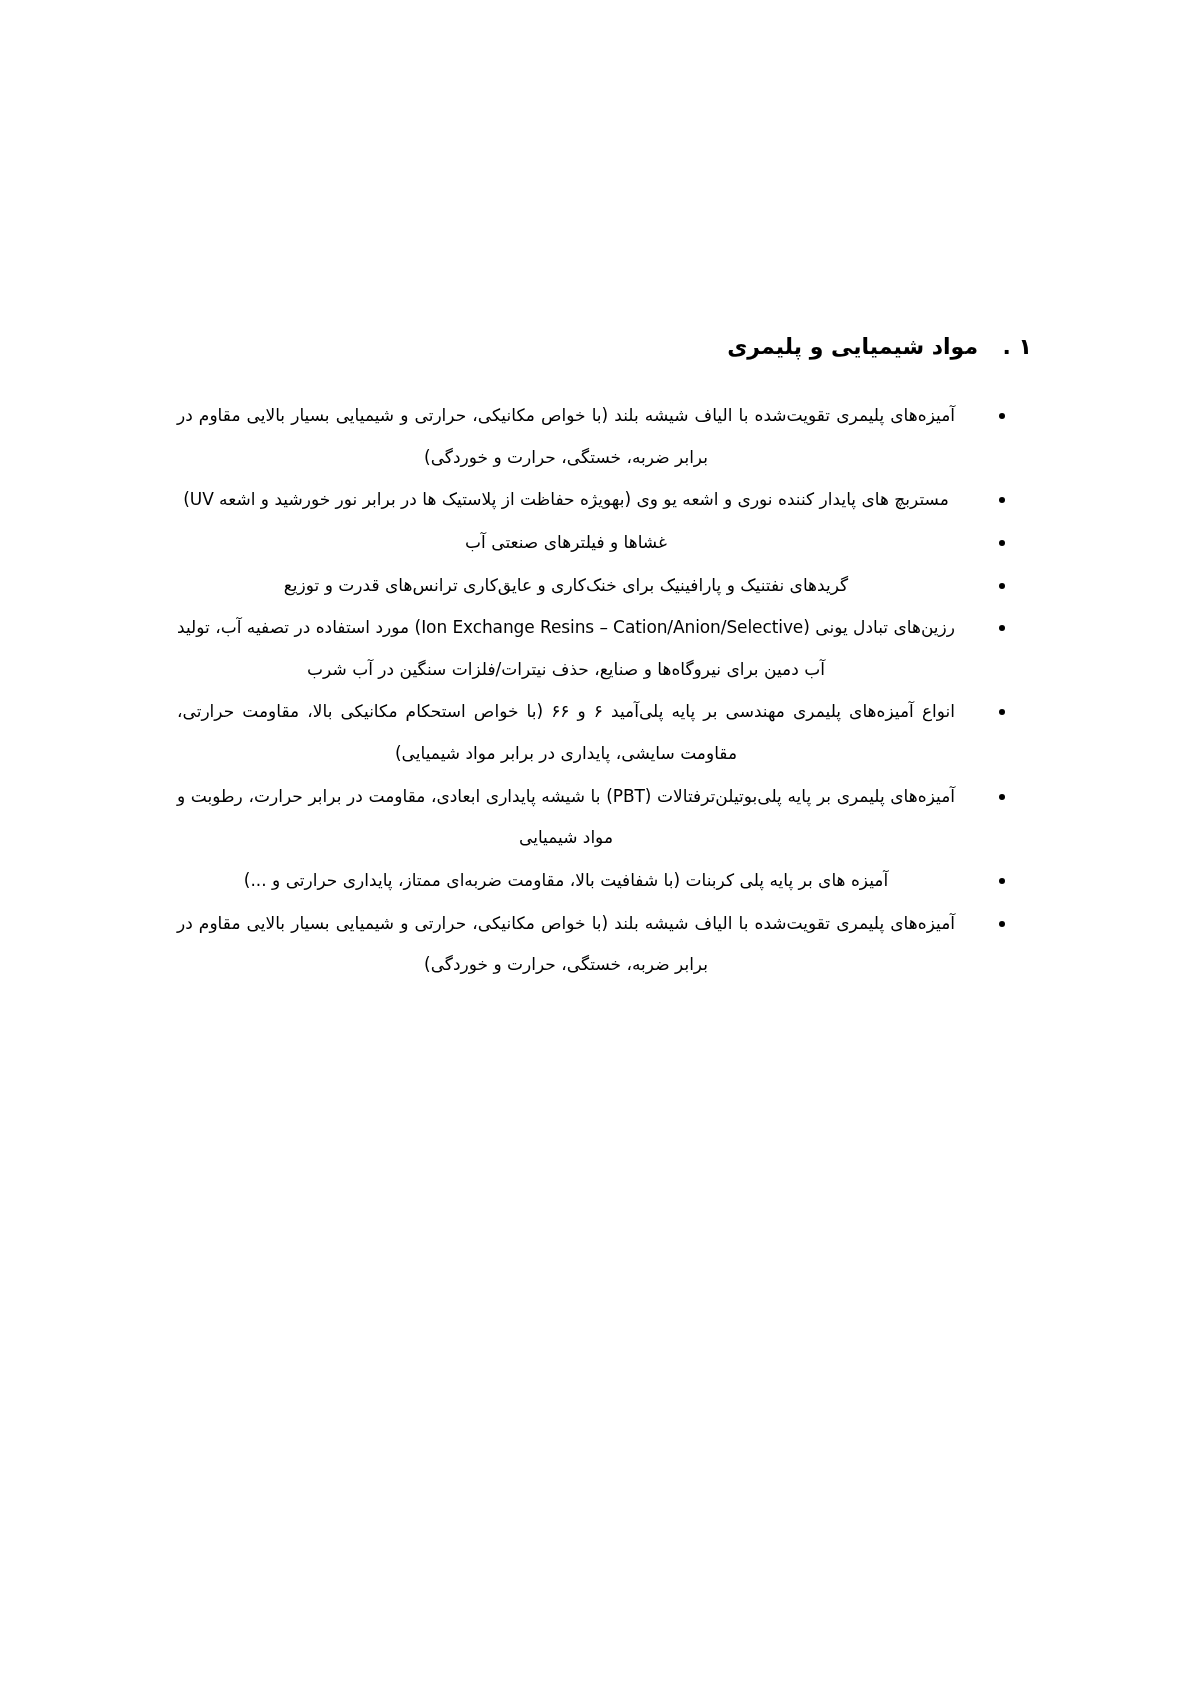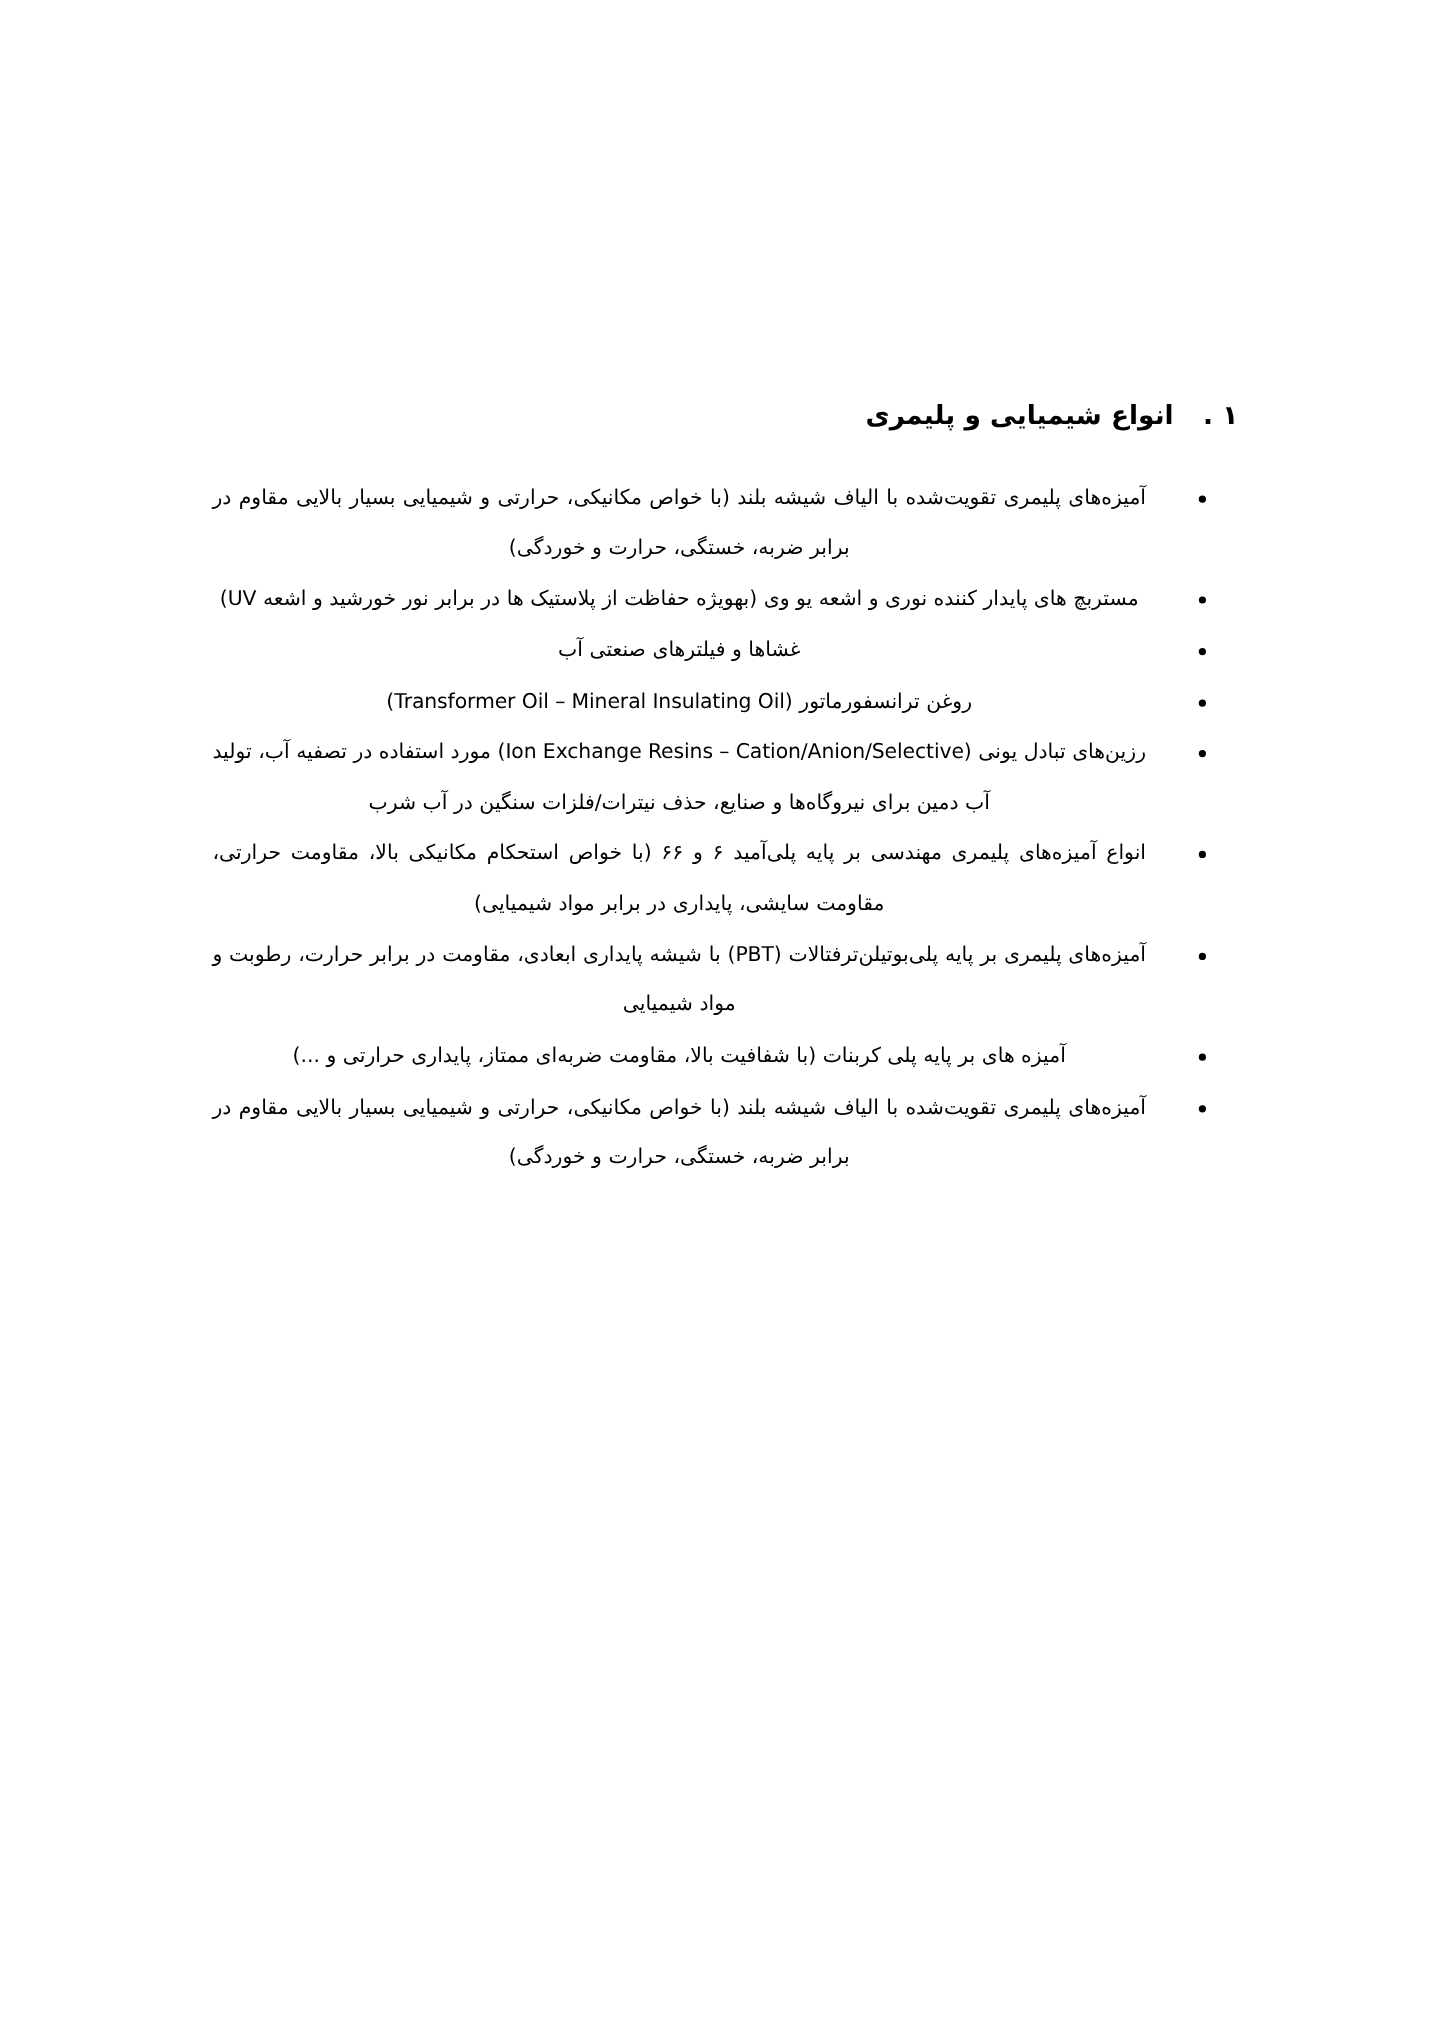--- a/index.html
+++ b/index.html
@@ -114,39 +114,39 @@
   }
 </style>
 </head>
 <body>
 
 <div class="page">
 
 
   <div class="section-heading">
     <span class="sh-num">۱ .</span>
-    <span class="sh-text">انواع شیمیایی و پلیمری</span>
+    <span class="sh-text">مواد شیمیایی و پلیمری</span>
   </div>
 
   <ul class="bullet-list">
       <li class="bullet-item multiline">
         <span class="dot"></span>
         <span class="btxt">آمیزه‌های پلیمری تقویت‌شده با الیاف شیشه بلند (با خواص مکانیکی، حرارتی و شیمیایی بسیار بالایی مقاوم در برابر ضربه، خستگی، حرارت و خوردگی)</span>
       </li>
       <li class="bullet-item short">
         <span class="dot"></span>
         <span class="btxt">مستربچ های پایدار کننده نوری و اشعه یو وی (بهویژه حفاظت از پلاستیک ها در برابر نور خورشید و اشعه  UV)</span>
       </li>
       <li class="bullet-item short">
         <span class="dot"></span>
         <span class="btxt">غشاها و فیلترهای صنعتی آب</span>
       </li>
       <li class="bullet-item short">
         <span class="dot"></span>
-        <span class="btxt">روغن ترانسفورماتور (Transformer Oil – Mineral Insulating Oil)</span>
+        <span class="btxt">گریدهای نفتنیک و پارافینیک برای خنک‌کاری و عایق‌کاری ترانس‌های قدرت و توزیع</span>
       </li>
       <li class="bullet-item multiline">
         <span class="dot"></span>
         <span class="btxt">رزین‌های تبادل یونی (Ion Exchange Resins – Cation/Anion/Selective) مورد استفاده در تصفیه آب، تولید آب دمین برای نیروگاه‌ها و صنایع، حذف نیترات/فلزات سنگین در آب شرب</span>
       </li>
       <li class="bullet-item multiline">
         <span class="dot"></span>
         <span class="btxt">انواع آمیزه‌های پلیمری مهندسی بر پایه پلی‌آمید ۶ و ۶۶ (با خواص استحکام مکانیکی بالا، مقاومت حرارتی، مقاومت سایشی، پایداری در برابر مواد شیمیایی)</span>
       </li>
       <li class="bullet-item multiline">

